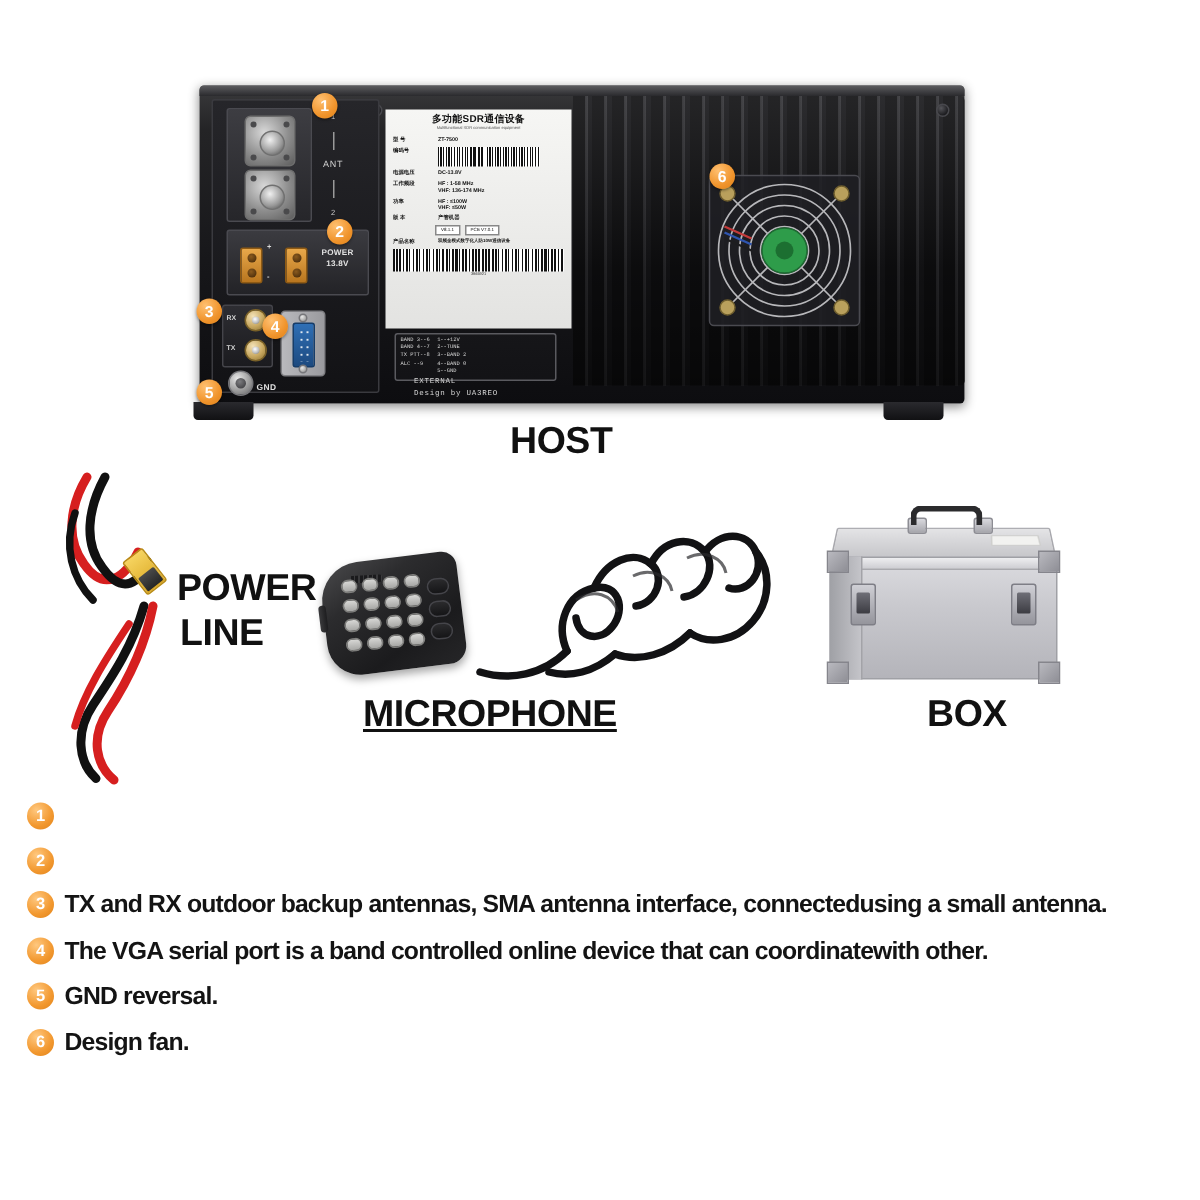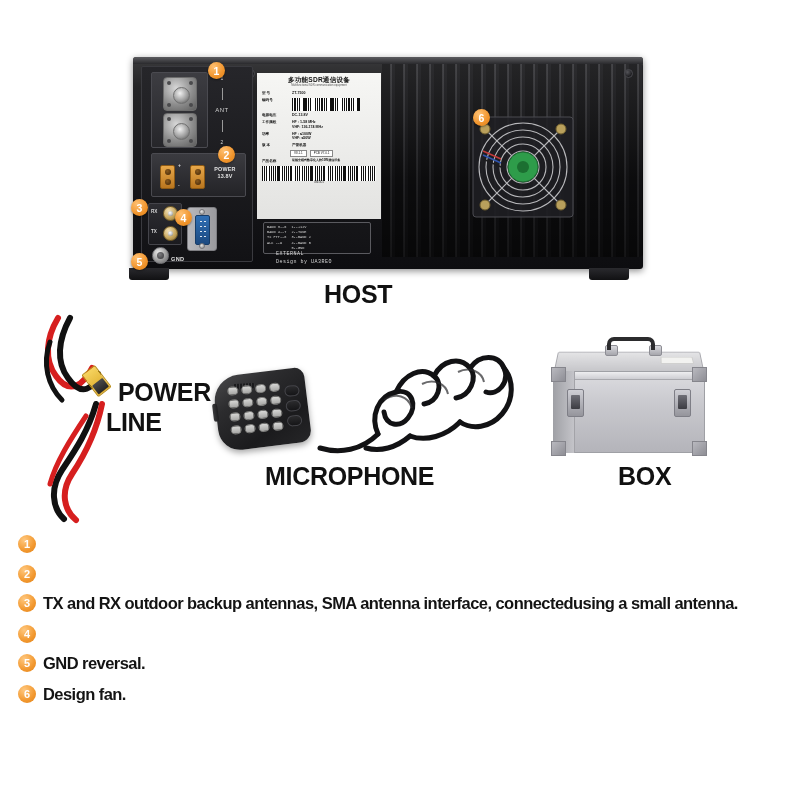--- a/index.html
+++ b/index.html
@@ -547,36 +547,36 @@
     <div class="foot" style="right:14px;"></div>
 
     <div class="badge" style="left:75px;  top:5px;">1</div>
     <div class="badge" style="left:85px;  top:89px;">2</div>
     <div class="badge" style="left:-2px;  top:142px;">3</div>
     <div class="badge" style="left:42px;  top:152px;">4</div>
     <div class="badge" style="left:-2px;  top:196px;">5</div>
     <div class="badge" style="left:340px; top:52px;">6</div>
   </div>
 
-  <div class="item-label" style="left:324px; top:280px;">HOST</div>
+  <div class="item-label" style="left:340px; top:280px;">HOST</div>
 
   <svg class="wire-svg" width="110" height="215" viewBox="0 0 110 215">
     <g fill="none" stroke-linecap="round">
       <path d="M18 6 C 6 26, 4 48, 16 64 C 30 84, 44 72, 52 56" stroke="#d61f1f" stroke-width="6"></path>
       <path d="M30 6 C 18 28, 16 50, 28 66 C 42 86, 54 76, 58 62" stroke="#111" stroke-width="6"></path>
       <path d="M56 92 C 48 120, 34 140, 22 158 C 10 176, 12 196, 24 207" stroke="#111" stroke-width="6"></path>
       <path d="M62 92 C 56 122, 44 144, 32 162 C 20 180, 24 198, 36 208" stroke="#d61f1f" stroke-width="6"></path>
       <path d="M10 30 C 2 52, 8 74, 22 88" stroke="#111" stroke-width="5"></path>
       <path d="M46 104 C 30 128, 16 150, 10 172" stroke="#d61f1f" stroke-width="5"></path>
     </g>
   </svg>
   <div class="xt60"></div>
 
   <div class="item-label" style="left:118px; top:378px;">POWER</div>
-  <div class="item-label" style="left:106px; top:408px;">LINE</div>
+  <div class="item-label" style="left:120px; top:408px;">LINE</div>
 
   <svg class="coil-svg" width="230" height="140" viewBox="0 0 230 140">
     <g fill="none" stroke="#121214" stroke-width="5" stroke-linecap="round">
       <path d="M20 118 C 40 124, 62 120, 78 104"></path>
       <path d="M78 104 C 70 86, 78 66, 96 62 C 112 58, 118 76, 108 88 C 100 98, 86 96, 84 82"></path>
       <path d="M96 62 C 104 44, 122 36, 134 46 C 144 54, 138 72, 124 74"></path>
       <path d="M134 46 C 142 30, 160 26, 170 38 C 178 48, 170 66, 156 68"></path>
       <path d="M170 38 C 180 24, 198 24, 204 38 C 210 52, 198 66, 186 62"></path>
       <path d="M204 38 C 214 50, 214 70, 202 84 C 190 98, 172 100, 160 92"></path>
       <path d="M160 92 C 146 106, 126 112, 110 106"></path>
@@ -612,21 +612,21 @@
         <div class="key"></div>
       </div>
       <div class="fkeys">
         <div class="fkey"></div>
         <div class="fkey"></div>
         <div class="fkey"></div>
       </div>
     </div>
   </div>
 
-  <div class="item-label" style="left:265px; top:462px;">MICROPHONE</div>
+  <div class="item-label" style="left:242px; top:462px;text-decoration:underline;">MICROPHONE</div>
 
   <div class="box-case">
     <div class="box-top">
       <div class="box-sticker"></div>
     </div>
     <div class="handle-mount" style="left:52px;"></div>
     <div class="handle-mount" style="left:96px;"></div>
     <div class="box-handle"></div>
     <div class="box-front"></div>
     <div class="box-side"></div>
@@ -647,20 +647,21 @@
     <div class="note-row">
       <div class="note-badge">2</div>
     </div>
     <div class="note-row">
       <div class="note-badge">3</div>
       <div class="note-text">TX and RX outdoor backup antennas, SMA antenna interface, connectedusing a small antenna.</div>
     </div>
     <div class="note-row">
       <div class="note-badge">4</div>
       <div class="note-text">
+        <span>The VGA serial port is a band controlled online device that can coordinatewith other.</span>
       </div>
     </div>
     <div class="note-row">
       <div class="note-badge">5</div>
       <div class="note-text">GND reversal.</div>
     </div>
     <div class="note-row">
       <div class="note-badge">6</div>
       <div class="note-text">Design fan.</div>
     </div>

